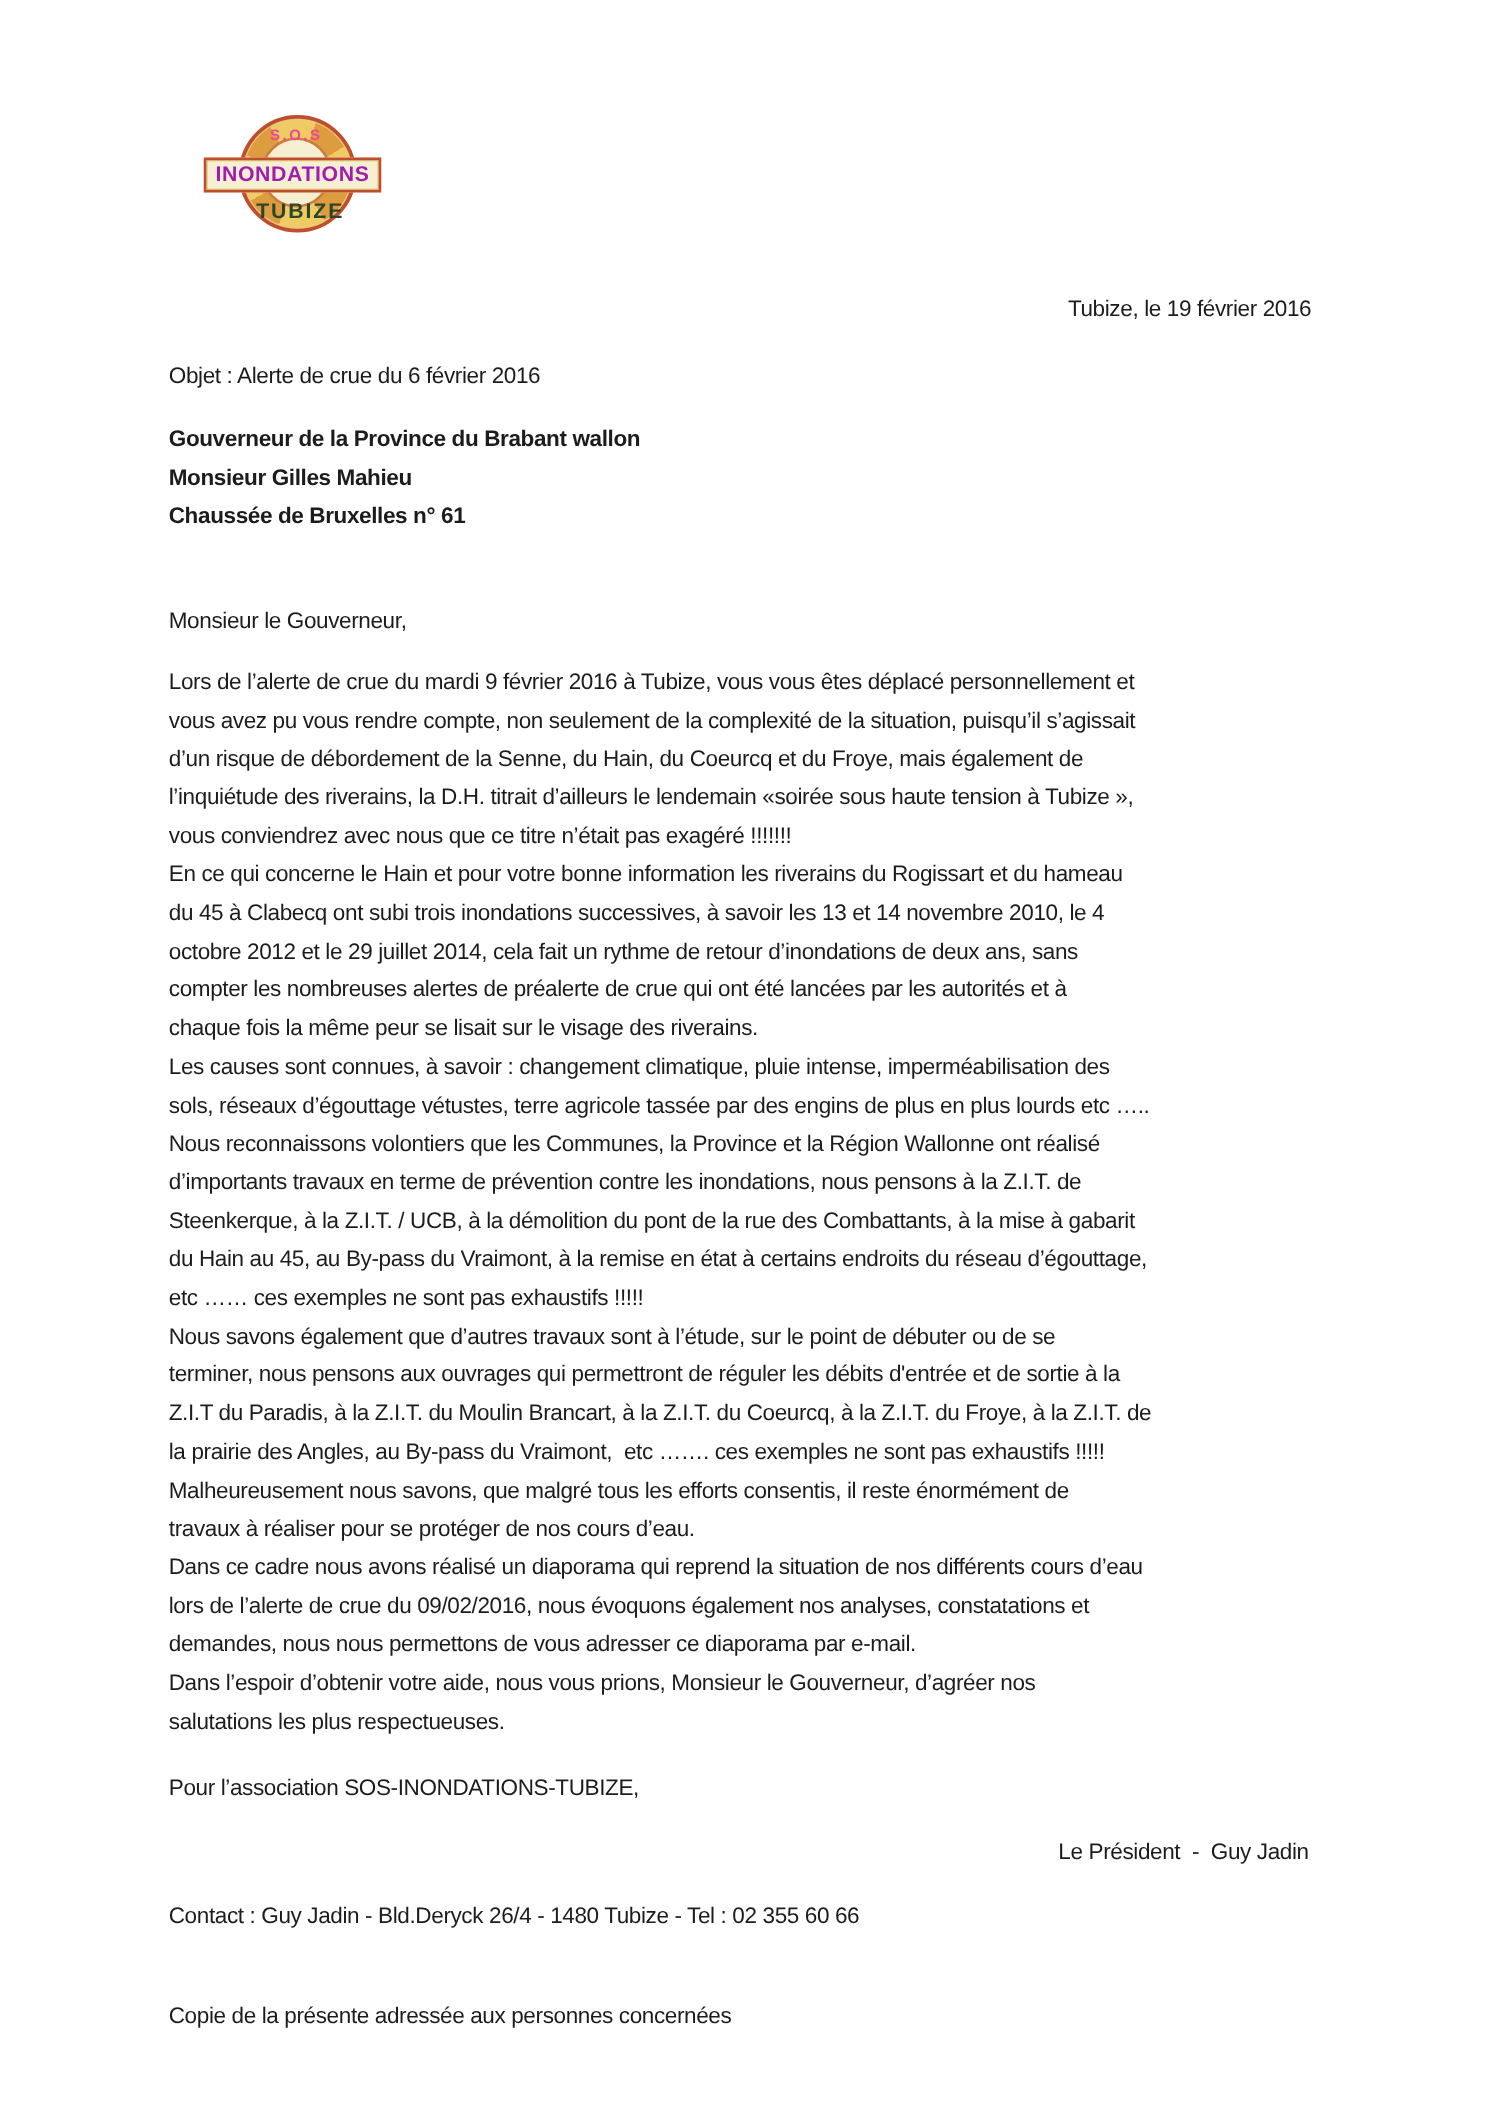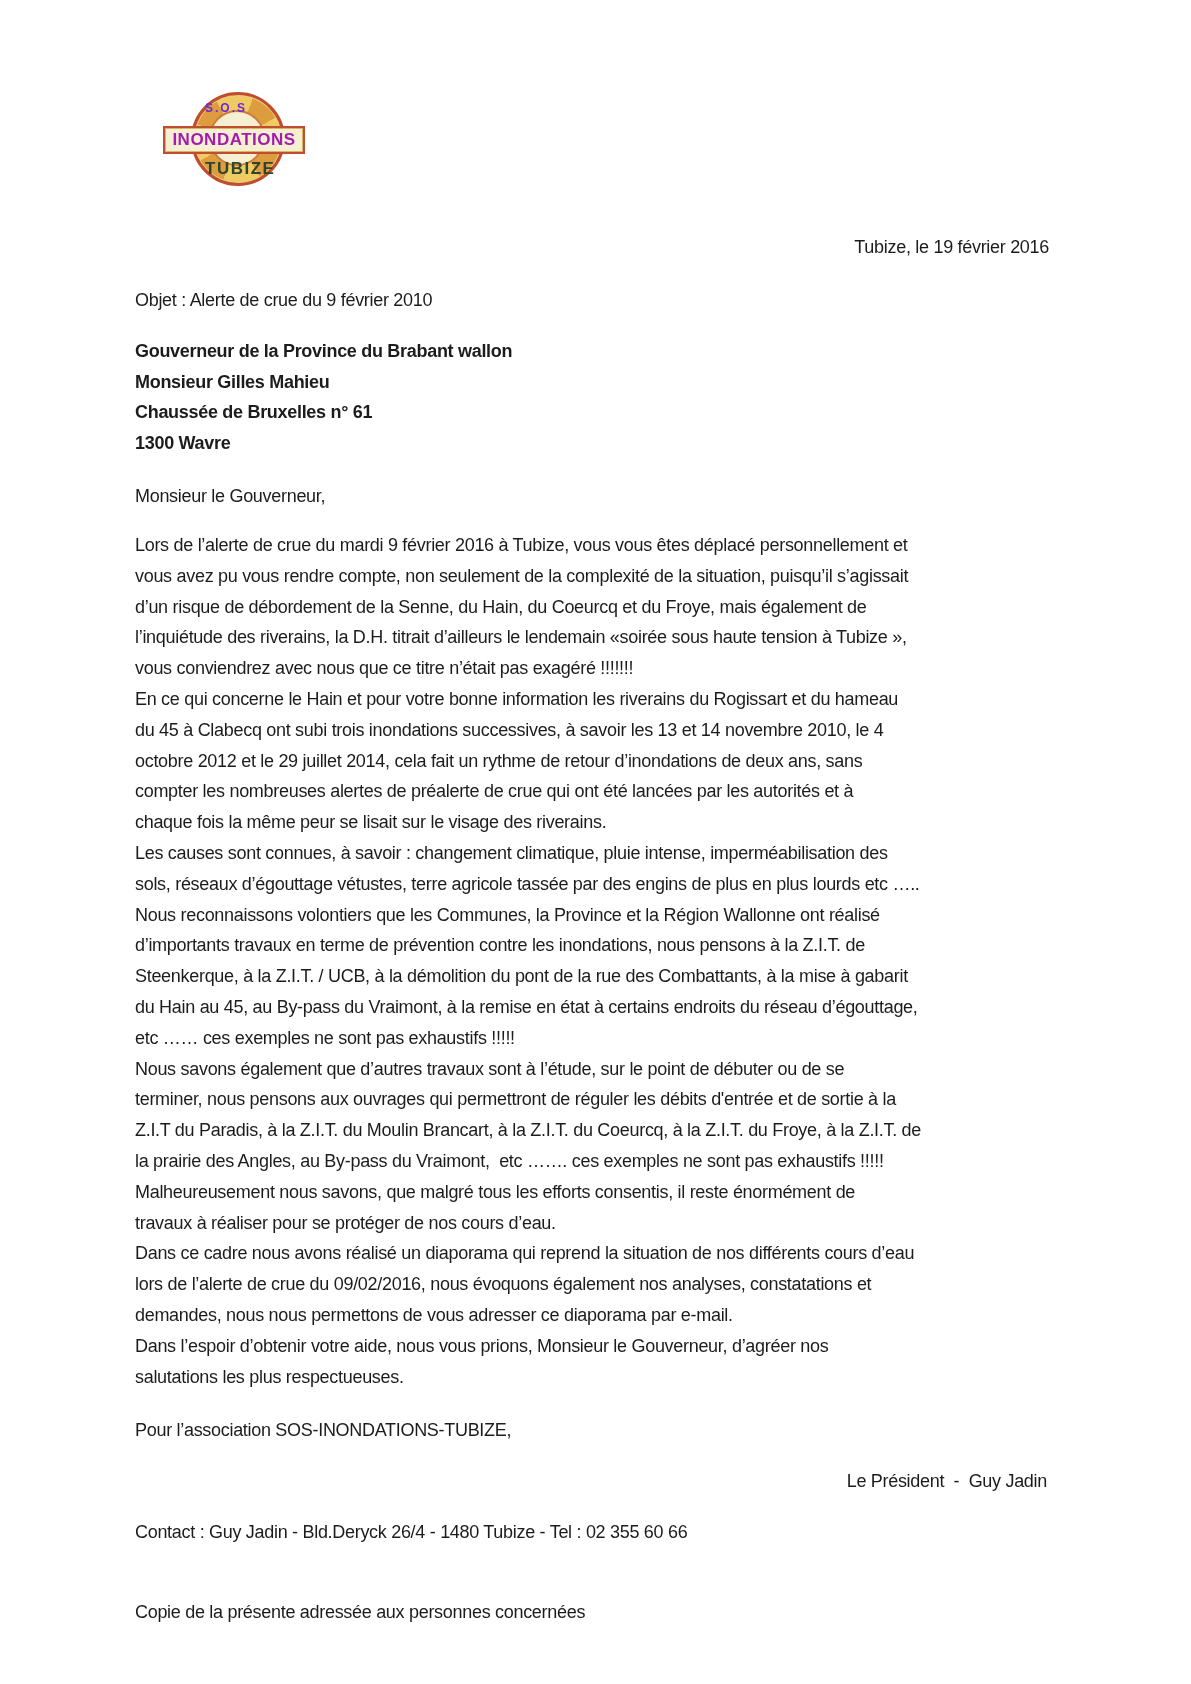--- a/index.html
+++ b/index.html
@@ -43,21 +43,22 @@
     box-shadow: 0 0 0 1px #e8c888 inset;
   }
   .logo-inner {
     position: absolute; left: 46px; top: 22px; width: 52px; height: 52px;
     border-radius: 50%;
     background: #f7efd2;
     border: 2px solid #cd7a40;
   }
   .logo-sos {
     position: absolute; top: 13px; left: 42px; width: 64px;
-    font-size: 12px; font-weight: bold; color: #6d28d9; letter-spacing: 2px;
+    text-align: center;
+    font-size: 12px; font-weight: bold; color: #ec4899; letter-spacing: 2px;
   }
   .logo-banner {
     position: absolute; left: 0; top: 38px; width: 142px; height: 28px;
     background: #f7efd2;
     border: 2px solid #bf4e2c;
     box-shadow: inset 0 0 0 1px #d9b26c;
     display: flex; align-items: center; justify-content: center;
     font-size: 17px; font-weight: bold; color: #a21caf; letter-spacing: 0.5px;
     box-sizing: border-box;
   }
@@ -75,23 +76,23 @@
   <div class="logo">
     <div class="logo-circle"></div>
     <div class="logo-inner"></div>
     <div class="logo-sos">S.O.S</div>
     <div class="logo-banner">INONDATIONS</div>
     <div class="logo-tubize">TUBIZE</div>
   </div>
 
   <div class="txt date-line">Tubize, le 19 février 2016</div>
 
-  <div class="txt subject">Objet : Alerte de crue du 9 février 2010</div>
+  <div class="txt subject">Objet : Alerte de crue du 6 février 2016</div>
 
-  <div class="txt recipient"><div>Gouverneur de la Province du Brabant wallon</div><div>Monsieur Gilles Mahieu</div><div>Chaussée de Bruxelles n° 61</div><div>1300 Wavre</div></div>
+  <div class="txt recipient"><div>Gouverneur de la Province du Brabant wallon</div><div>Monsieur Gilles Mahieu</div><div>Chaussée de Bruxelles n° 61</div></div>
 
   <div class="txt salutation">Monsieur le Gouverneur,</div>
 
   <div class="txt body-block"><div>Lors de l’alerte de crue du mardi 9 février 2016 à Tubize, vous vous êtes déplacé personnellement et</div><div>vous avez pu vous rendre compte, non seulement de la complexité de la situation, puisqu’il s’agissait</div><div>d’un risque de débordement de la Senne, du Hain, du Coeurcq et du Froye, mais également de</div><div>l’inquiétude des riverains, la D.H. titrait d’ailleurs le lendemain «soirée sous haute tension à Tubize »,</div><div>vous conviendrez avec nous que ce titre n’était pas exagéré !!!!!!!</div><div>En ce qui concerne le Hain et pour votre bonne information les riverains du Rogissart et du hameau</div><div>du 45 à Clabecq ont subi trois inondations successives, à savoir les 13 et 14 novembre 2010, le 4</div><div>octobre 2012 et le 29 juillet 2014, cela fait un rythme de retour d’inondations de deux ans, sans</div><div>compter les nombreuses alertes de préalerte de crue qui ont été lancées par les autorités et à</div><div>chaque fois la même peur se lisait sur le visage des riverains.</div><div>Les causes sont connues, à savoir : changement climatique, pluie intense, imperméabilisation des</div><div>sols, réseaux d’égouttage vétustes, terre agricole tassée par des engins de plus en plus lourds etc …..</div><div>Nous reconnaissons volontiers que les Communes, la Province et la Région Wallonne ont réalisé</div><div>d’importants travaux en terme de prévention contre les inondations, nous pensons à la Z.I.T. de</div><div>Steenkerque, à la Z.I.T. / UCB, à la démolition du pont de la rue des Combattants, à la mise à gabarit</div><div>du Hain au 45, au By-pass du Vraimont, à la remise en état à certains endroits du réseau d’égouttage,</div><div>etc …… ces exemples ne sont pas exhaustifs !!!!!</div><div>Nous savons également que d’autres travaux sont à l’étude, sur le point de débuter ou de se</div><div>terminer, nous pensons aux ouvrages qui permettront de réguler les débits d'entrée et de sortie à la</div><div>Z.I.T du Paradis, à la Z.I.T. du Moulin Brancart, à la Z.I.T. du Coeurcq, à la Z.I.T. du Froye, à la Z.I.T. de</div><div>la prairie des Angles, au By-pass du Vraimont,  etc ……. ces exemples ne sont pas exhaustifs !!!!!</div><div>Malheureusement nous savons, que malgré tous les efforts consentis, il reste énormément de</div><div>travaux à réaliser pour se protéger de nos cours d’eau.</div><div>Dans ce cadre nous avons réalisé un diaporama qui reprend la situation de nos différents cours d’eau</div><div>lors de l’alerte de crue du 09/02/2016, nous évoquons également nos analyses, constatations et</div><div>demandes, nous nous permettons de vous adresser ce diaporama par e-mail.</div><div>Dans l’espoir d’obtenir votre aide, nous vous prions, Monsieur le Gouverneur, d’agréer nos</div><div>salutations les plus respectueuses.</div></div>
 
   <div class="txt association">Pour l’association SOS-INONDATIONS-TUBIZE,</div>
 
   <div class="txt president">Le Président  -  Guy Jadin</div>
 
   <div class="txt contact">Contact : Guy Jadin - Bld.Deryck 26/4 - 1480 Tubize - Tel : 02 355 60 66</div>

